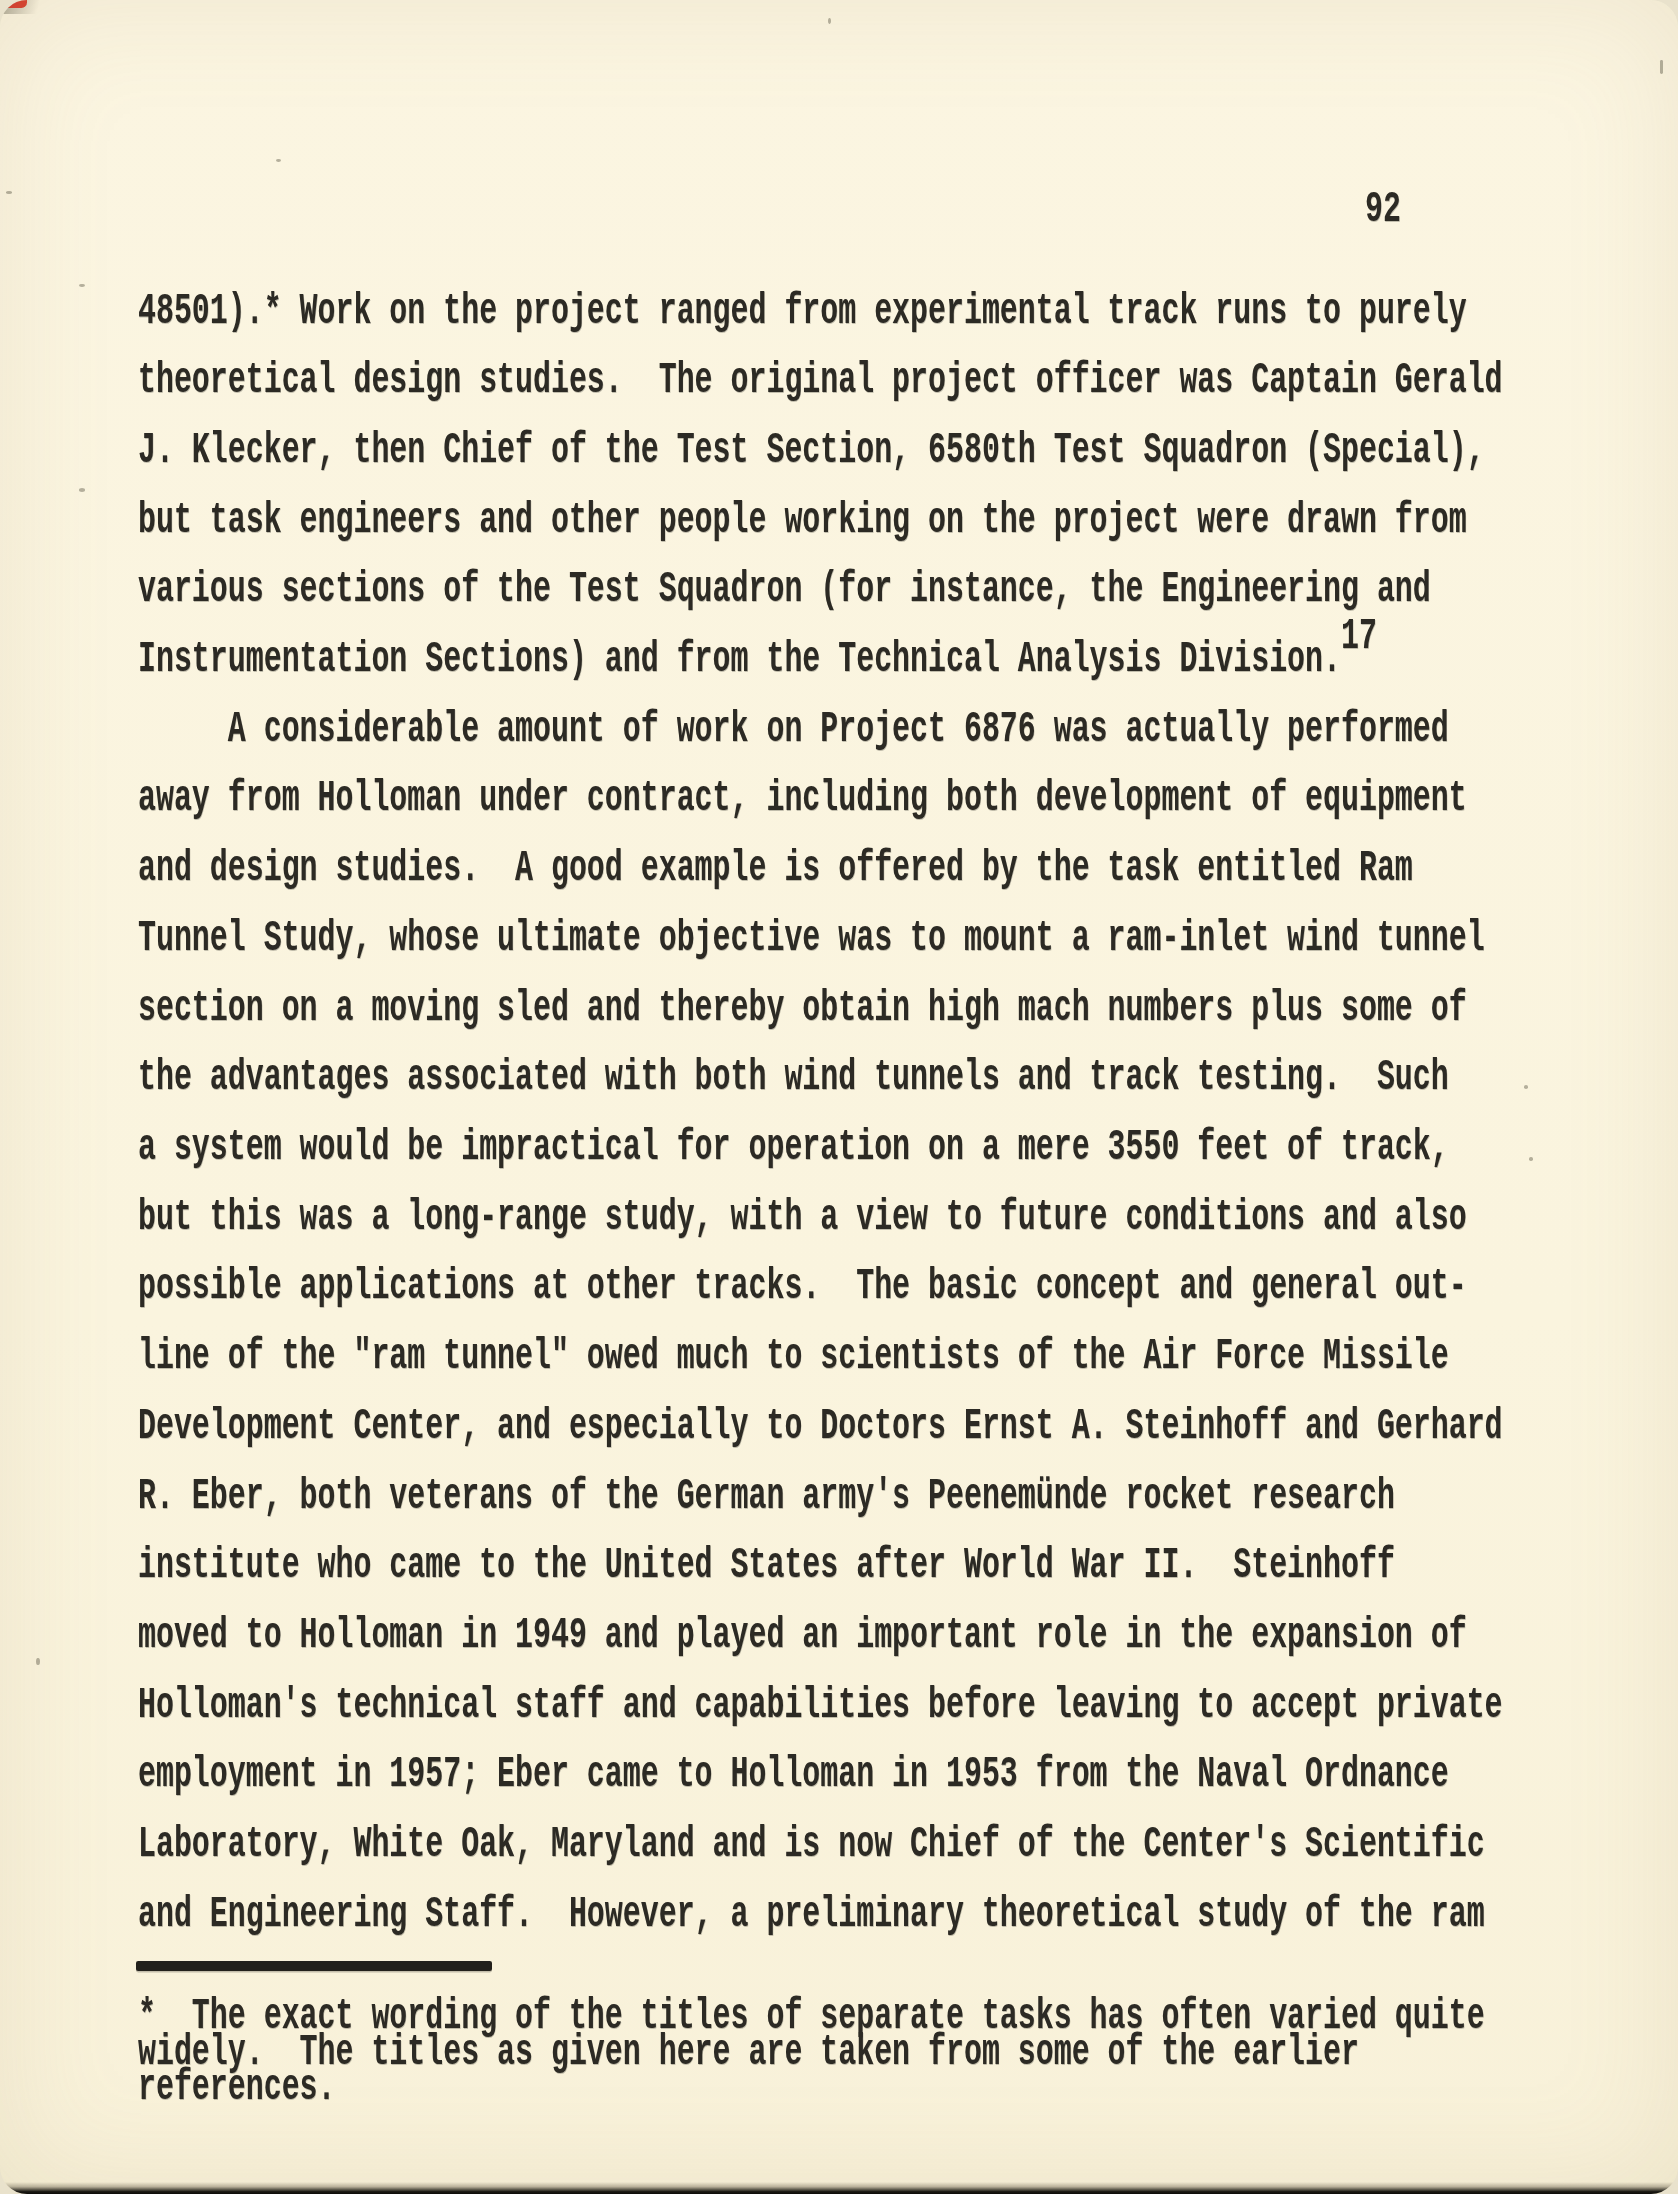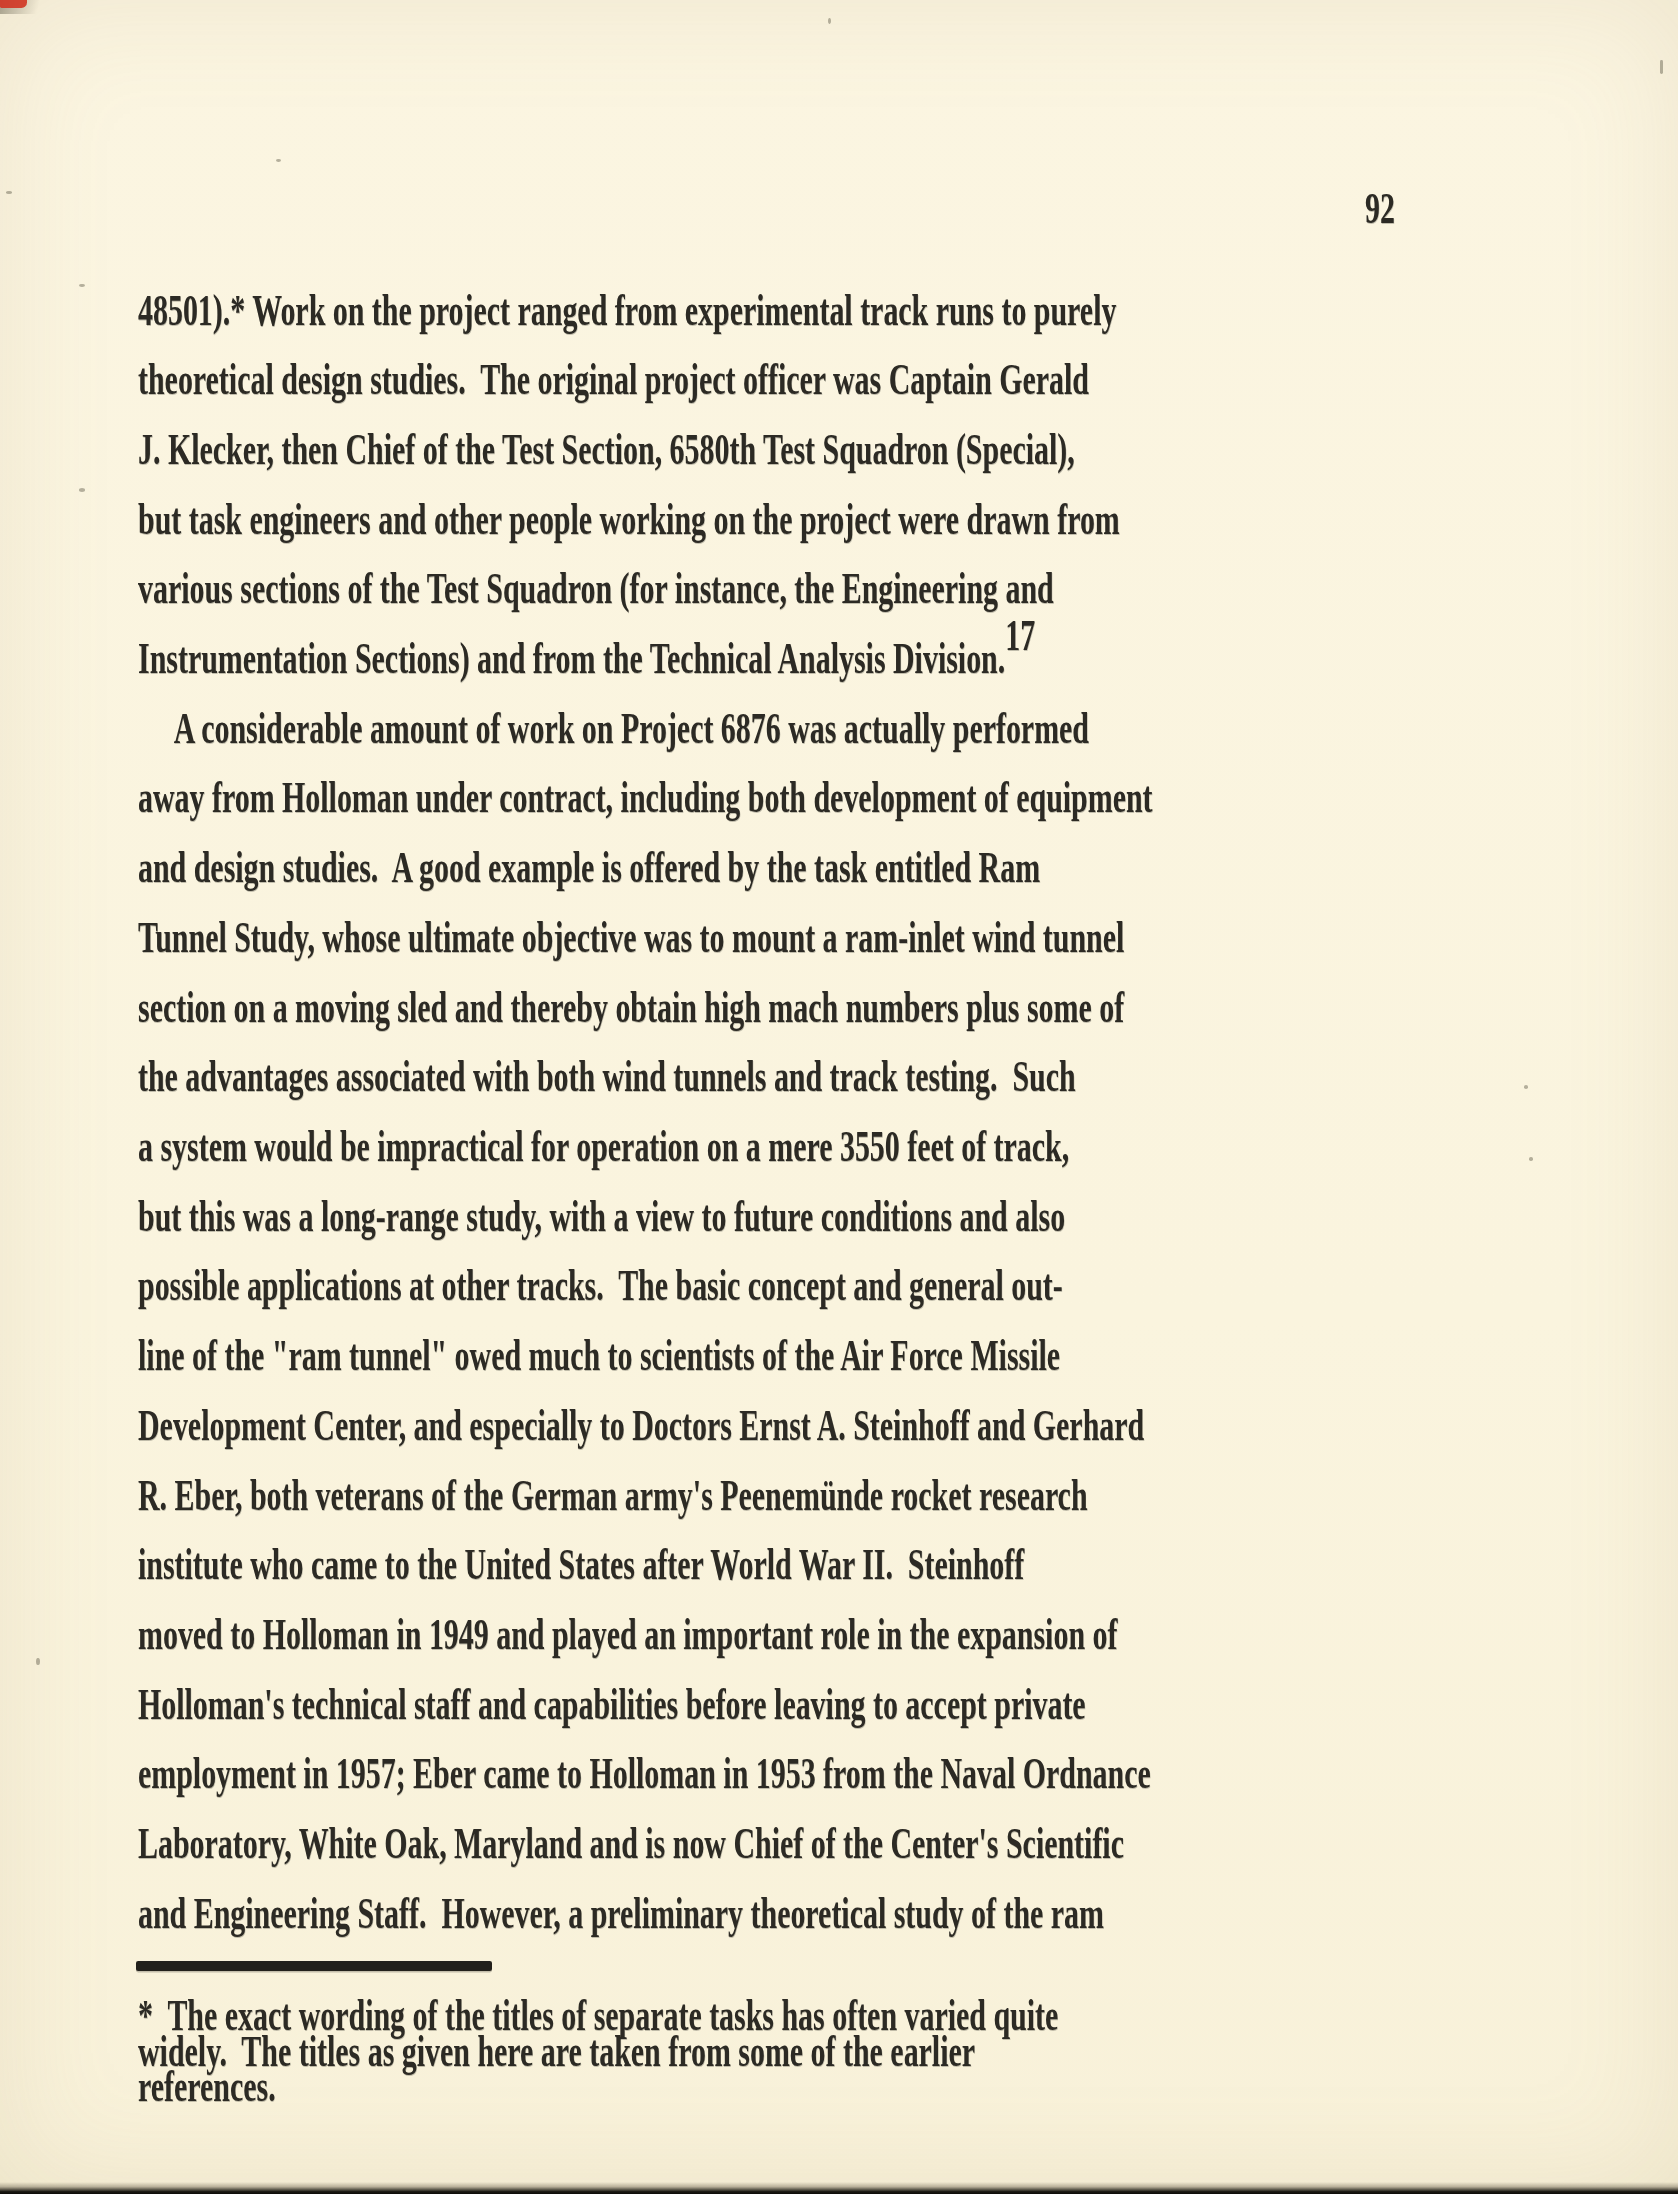--- a/index.html
+++ b/index.html
@@ -6,22 +6,23 @@
     margin: 0;
     padding: 0;
     background: #e9e2cc;
   }
   #page {
     position: relative;
     width: 1678px;
     height: 2194px;
     overflow: hidden;
     background: linear-gradient(180deg, #fbf5e1 0%, #faf4de 60%, #f8f1d9 100%);
-    font-family: Liberation Serif, serif;
+    font-family: Liberation Mono, monospace;
     color: #2c2a24;
+    border-radius: 27px;
   }
   .vignette {
     position: absolute;
     left: 0; top: 0; right: 0; bottom: 0;
     box-shadow: inset 0 0 118px rgba(160, 140, 95, 0.14);
     pointer-events: none;
   }
   .bl, .fn, .pageno {
     position: absolute;
     left: 138px;

